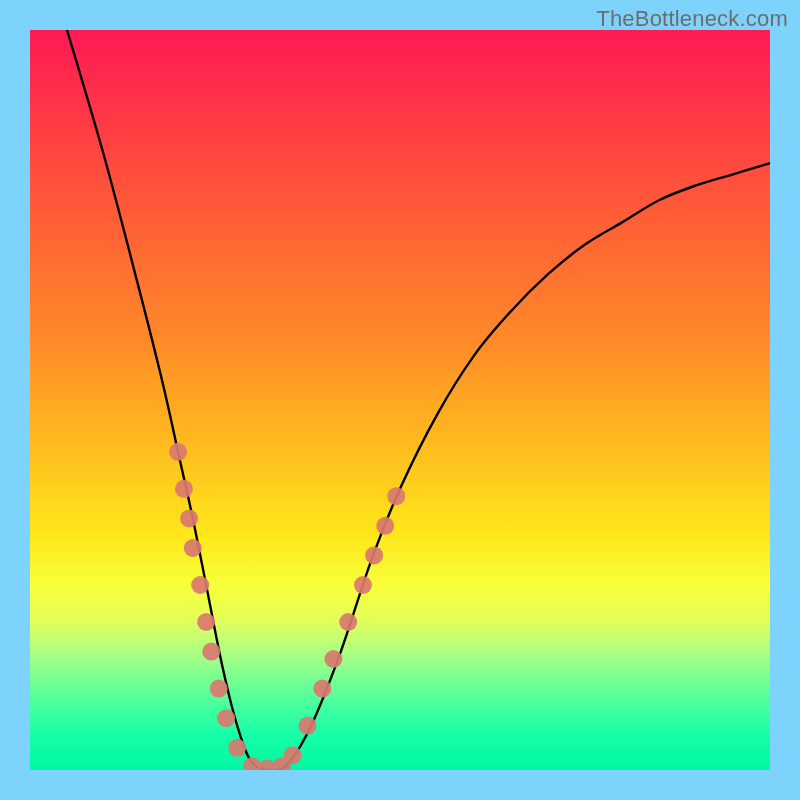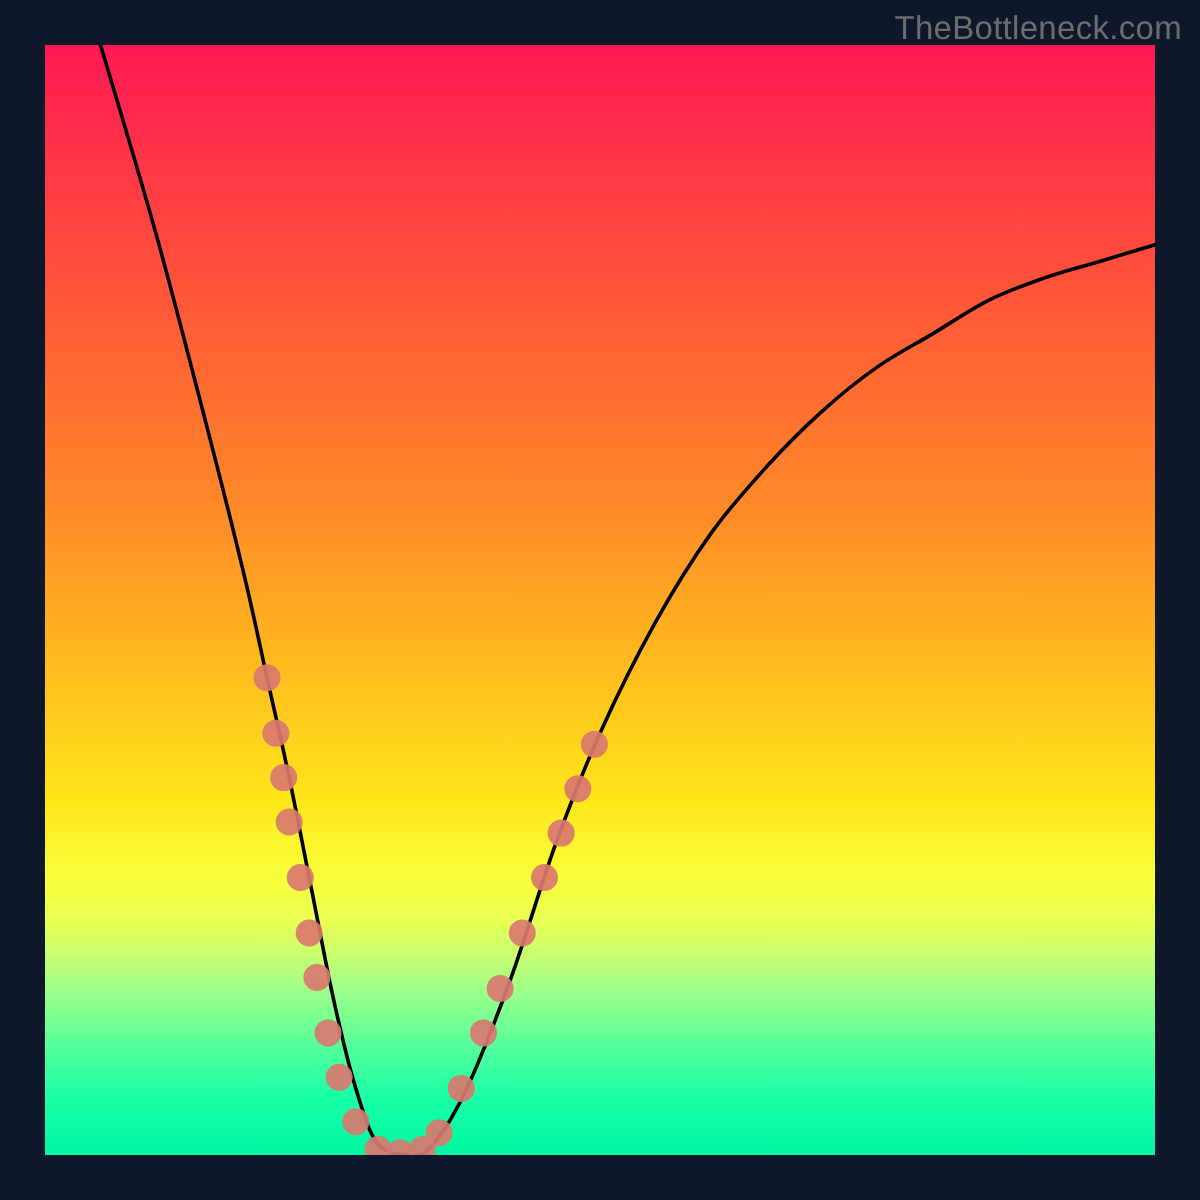--- a/index.html
+++ b/index.html
@@ -8,21 +8,21 @@
     width: 800px;
     height: 800px;
     overflow: hidden;
     background: #000;
     font-family: Arial, Helvetica, sans-serif;
   }
   .outer {
     position: relative;
     width: 800px;
     height: 800px;
-    background: #0f172a;
+    background: #7dd3fc;
   }
   .plot {
     position: absolute;
     left: 30px;
     top: 30px;
     width: 740px;
     height: 740px;
     
     background: linear-gradient(to bottom,
       #ff1a55 0%,

